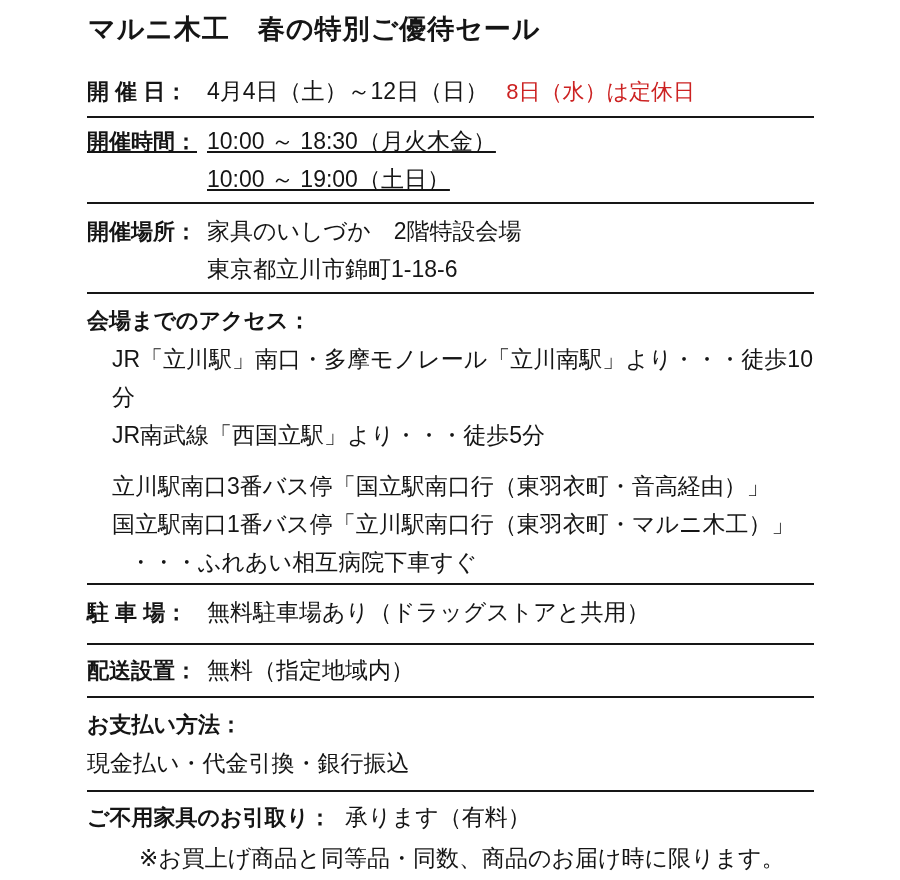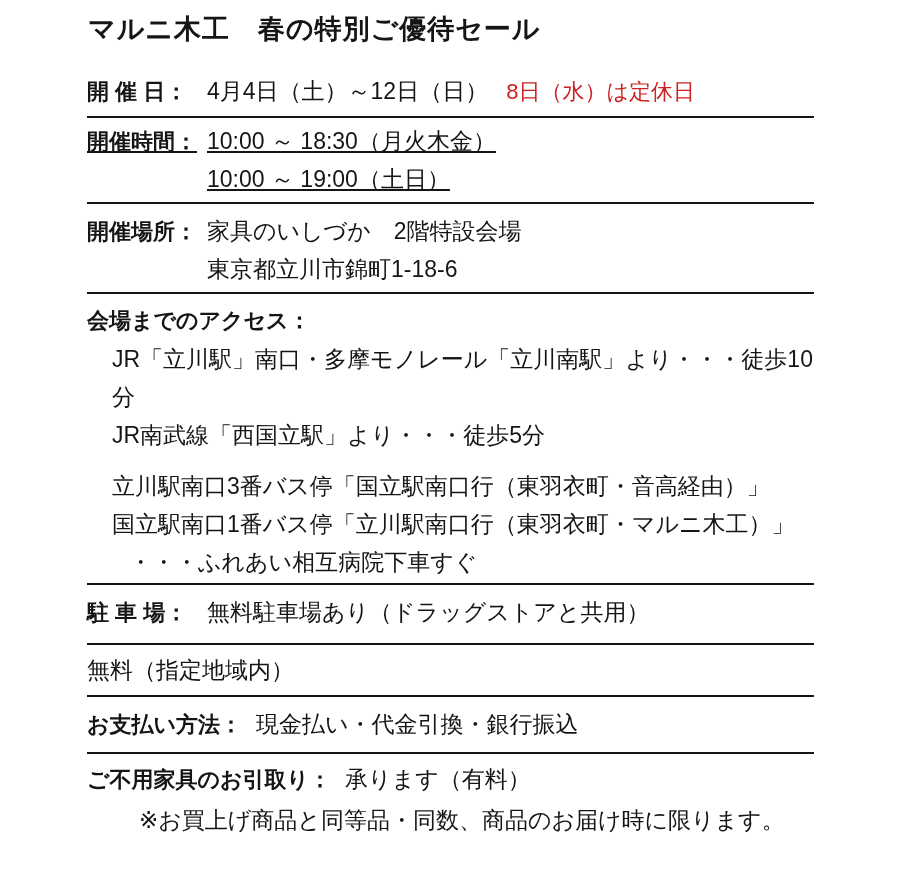--- a/index.html
+++ b/index.html
@@ -65,21 +65,21 @@
   .hr-2       { margin-top: 4px; }
   .mt-venue   { margin-top: 8px; }
   .hr-3       { margin-top: 4px; }
   .mt-access  { margin-top: 8px; }
   .mt-bus     { margin-top: 13px; }
   .hr-4       { margin-top: 2px; }
   .mt-parking { margin-top: 8px; }
   .hr-5       { margin-top: 11px; }
   .mt-deliv   { margin-top: 6px; }
   .hr-6       { margin-top: 6px; }
-  .mt-pay     { margin-top: 8px; }
+  .mt-pay     { margin-top: 8px; flex-direction: column; }
   .hr-7       { margin-top: 8px; }
   .mt-pickup  { margin-top: 6px; text-align: center; }
   .mt-note1   { margin-top: 2px; }
 </style>
 </head>
 <body>
 
 <div class="doc">
 
   <h1 class="title">マルニ木工　春の特別ご優待セール</h1>
@@ -122,20 +122,21 @@
   <hr class="divider hr-4">
 
   <div class="row mt-parking">
     <span class="label fixed">駐 車 場：</span>
     <span class="value">無料駐車場あり（ドラッグストアと共用）</span>
   </div>
 
   <hr class="divider hr-5">
 
   <div class="row mt-deliv">
+    <span class="label fixed">配送設置：</span>
     <span class="value">無料（指定地域内）</span>
   </div>
 
   <hr class="divider hr-6">
 
   <div class="row mt-pay">
     <span class="label inline">お支払い方法：</span>
     <span class="value">現金払い・代金引換・銀行振込</span>
   </div>
 

